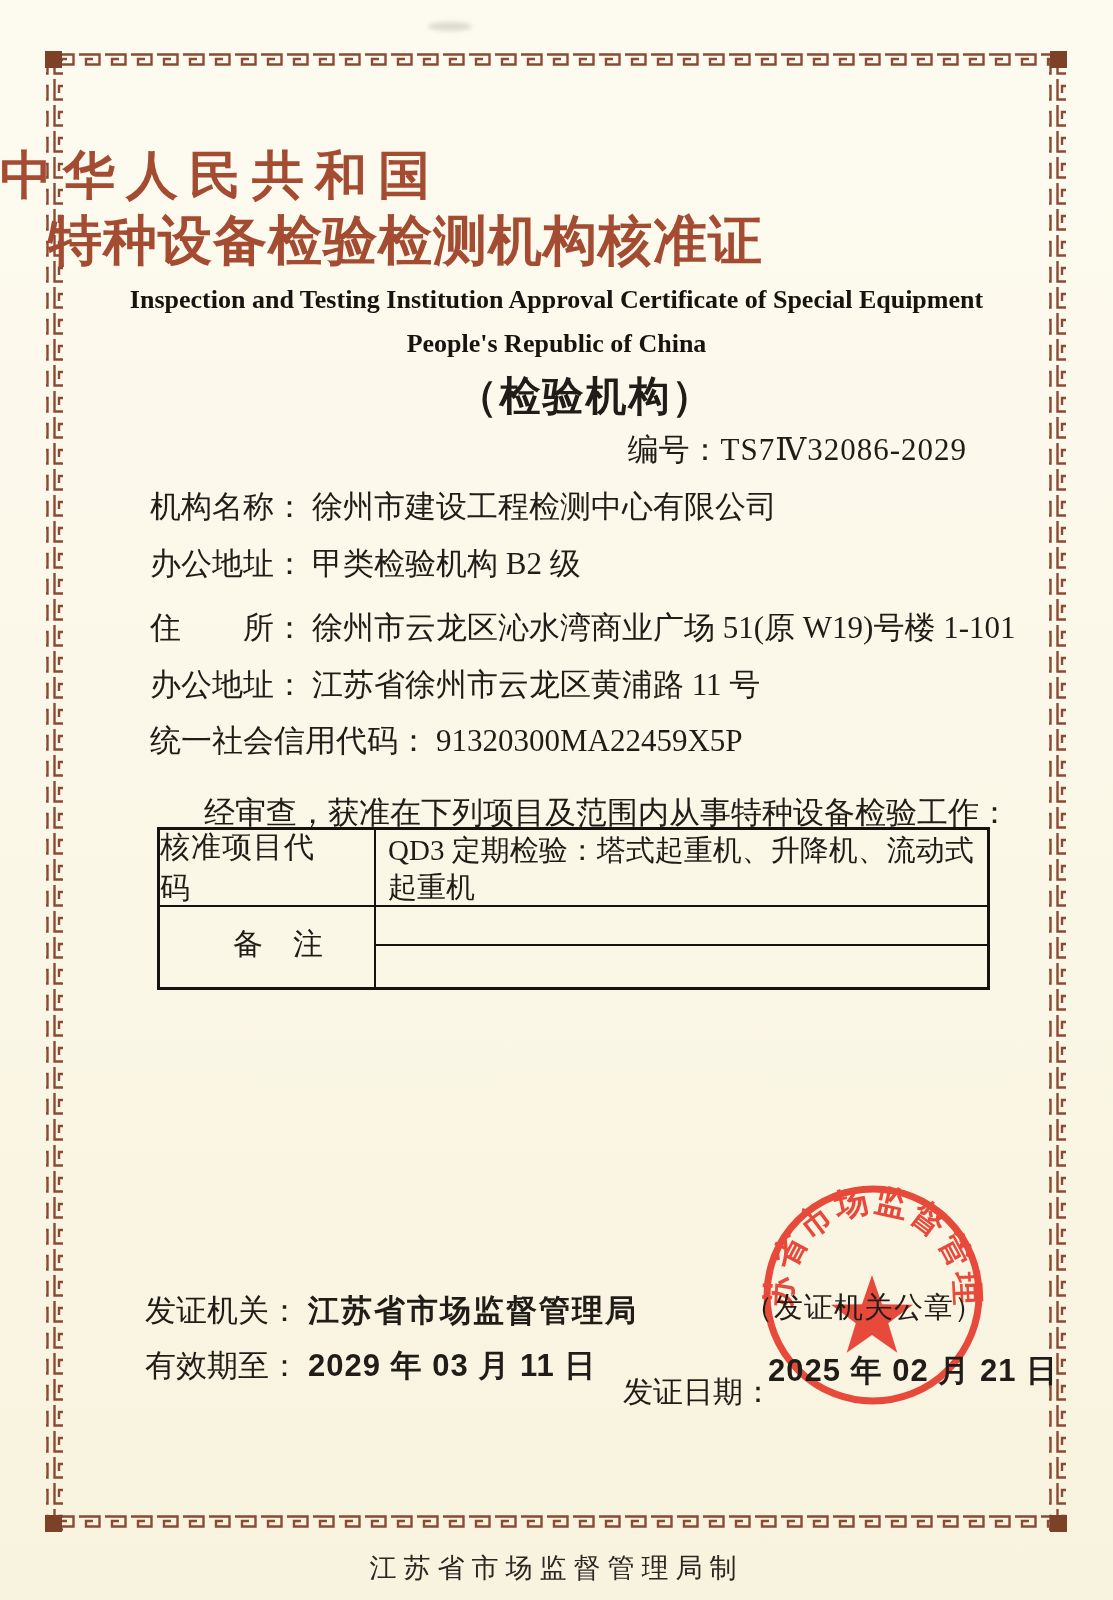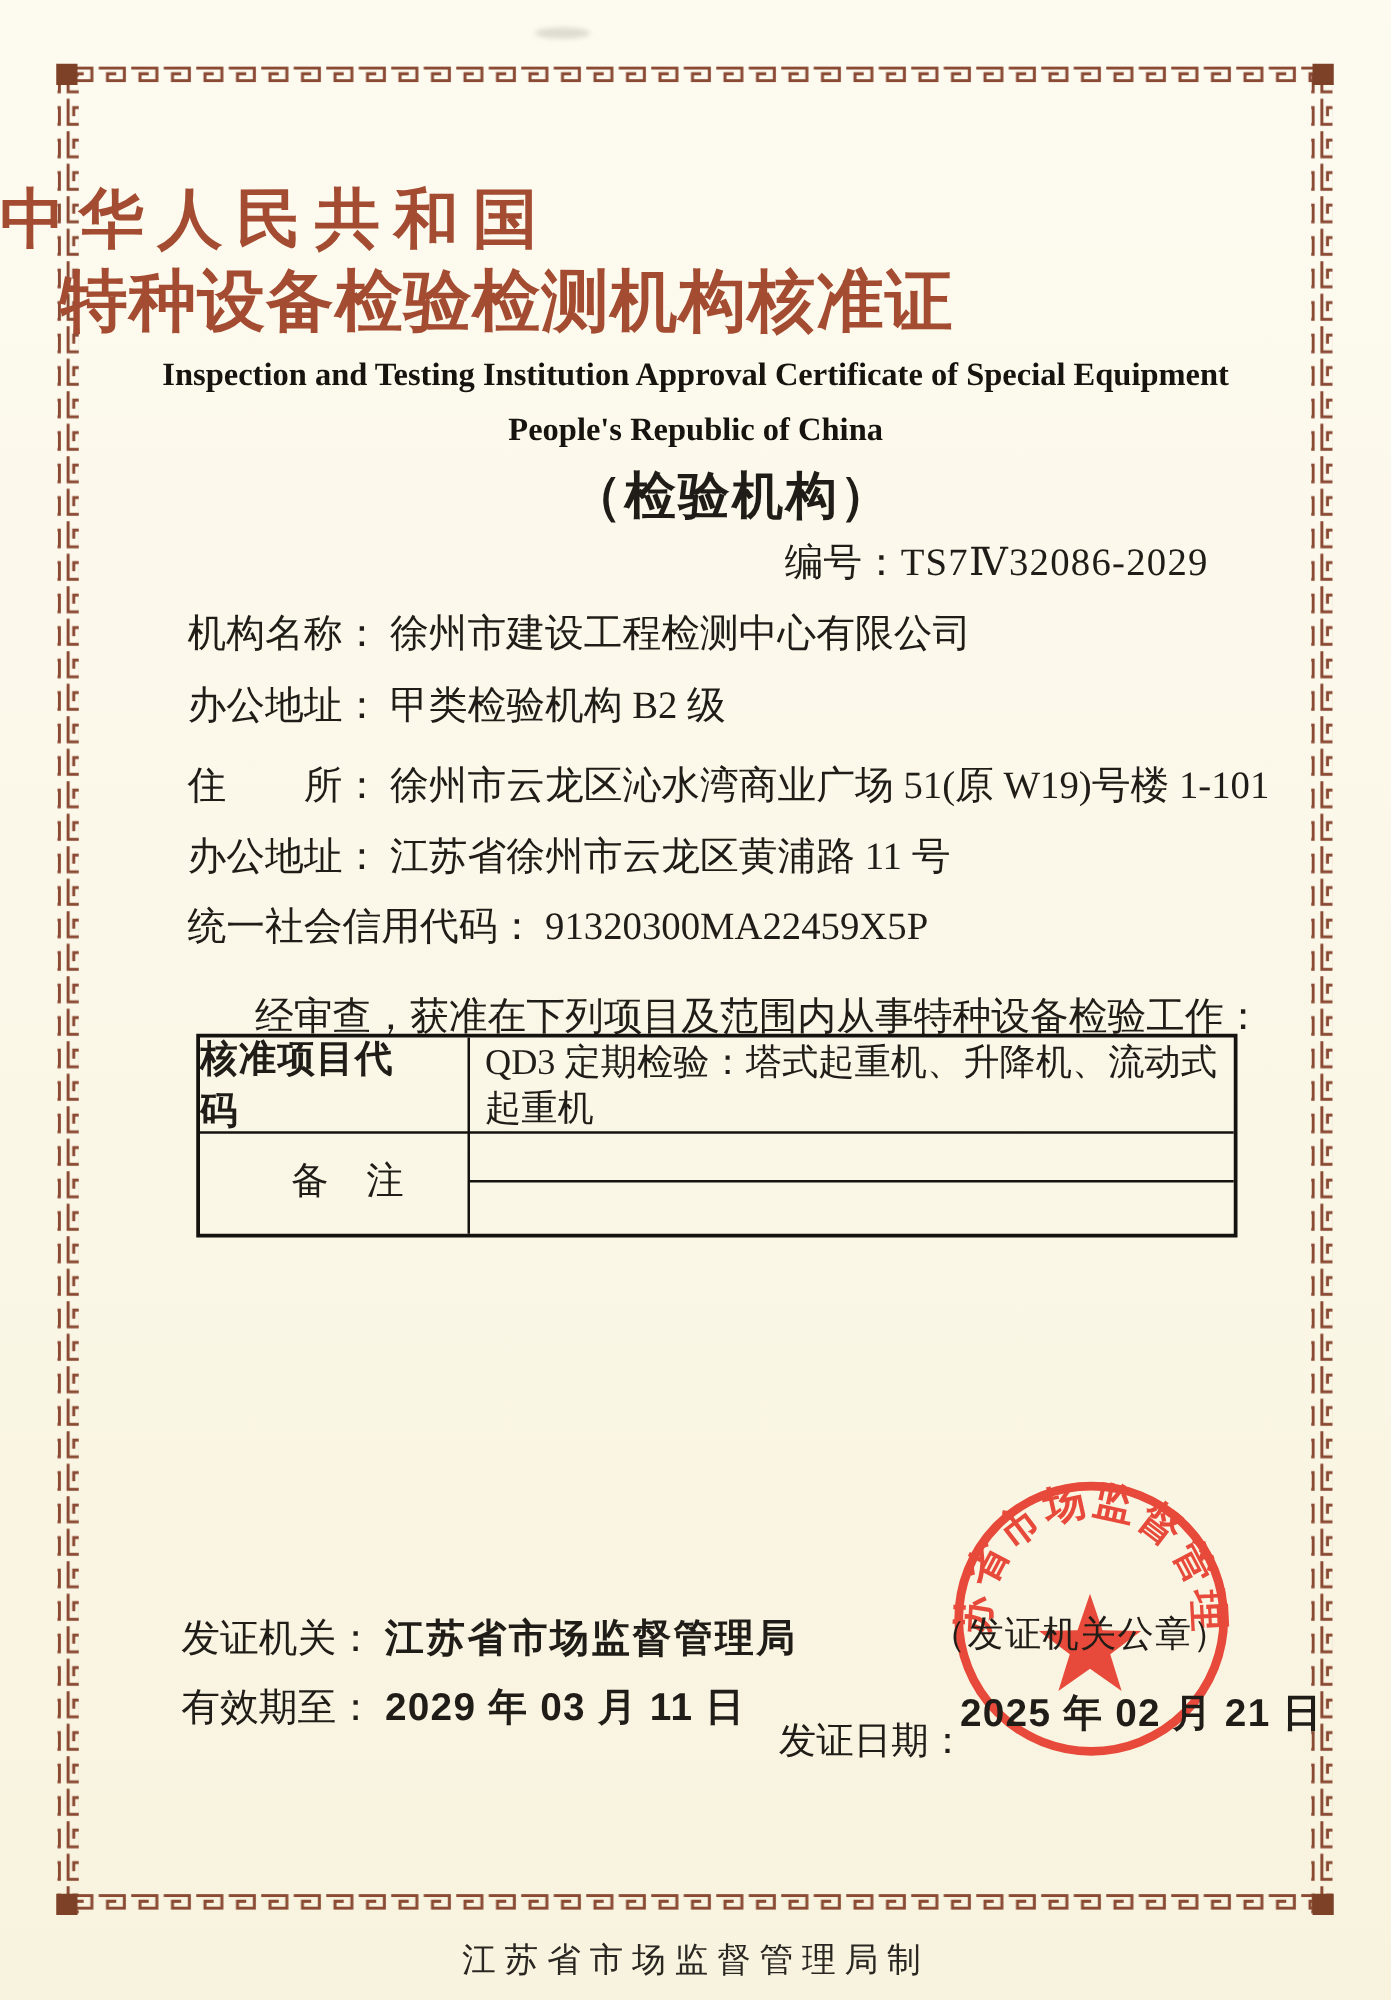--- a/index.html
+++ b/index.html
@@ -22,21 +22,21 @@
   }
   .cert-no{top:429px;right:146px;font-size:31px;white-space:nowrap;}
   .cert-no .num{font-family:"Liberation Serif","DejaVu Serif",serif;letter-spacing:1px;}
   .field{left:150px;font-size:31px;white-space:nowrap;}
   .fvalue{margin-left:7px;}
   .statement{top:792px;left:204px;font-size:31px;white-space:nowrap;}
   .approval-table{left:157px;top:827px;width:827px;height:157px;border:3px solid #15130f;}
   .col-div{position:absolute;left:214px;top:0;bottom:0;width:2px;background:#15130f;}
   .row-div{position:absolute;left:0;right:0;top:75px;height:2px;background:#15130f;}
   .sub-div{position:absolute;left:216px;right:0;top:114px;height:2px;background:#15130f;}
-  .code-label{position:absolute;left:0;width:170px;top:0;height:75px;display:flex;align-items:center;justify-content:center;font-weight:bold;font-size:30px;letter-spacing:1px;}
+  .code-label{position:absolute;left:0;width:170px;top:0;height:75px;display:flex;align-items:center;justify-content:center;font-weight:normal;font-size:30px;letter-spacing:1px;}
   .code-value{position:absolute;left:228px;right:10px;top:2px;font-size:29px;line-height:37px;}
   .remark-label{position:absolute;left:0;width:236px;top:77px;height:75px;display:flex;align-items:center;justify-content:center;font-size:30px;}
   .issue-row{font-size:31px;white-space:nowrap;}
   .r-authority{left:145px;top:1290px;}
   .r-valid{left:145px;top:1345px;}
   .authority-value{margin-left:8px;font-family:"Liberation Sans","DejaVu Sans",sans-serif;font-weight:700;letter-spacing:2px;font-size:31px;}
   .valid-value{margin-left:8px;font-family:"Liberation Sans","DejaVu Sans",sans-serif;font-weight:700;letter-spacing:1px;font-size:31px;}
   .issue-date-label{left:623px;top:1372px;font-size:30px;white-space:nowrap;}
   .issue-date-value{left:768px;top:1350px;font-size:31px;font-family:"Liberation Sans","DejaVu Sans",sans-serif;font-weight:700;letter-spacing:1px;white-space:nowrap;z-index:3;}
   .seal-note{left:744px;top:1288px;font-size:29px;letter-spacing:1px;white-space:nowrap;z-index:3;}

